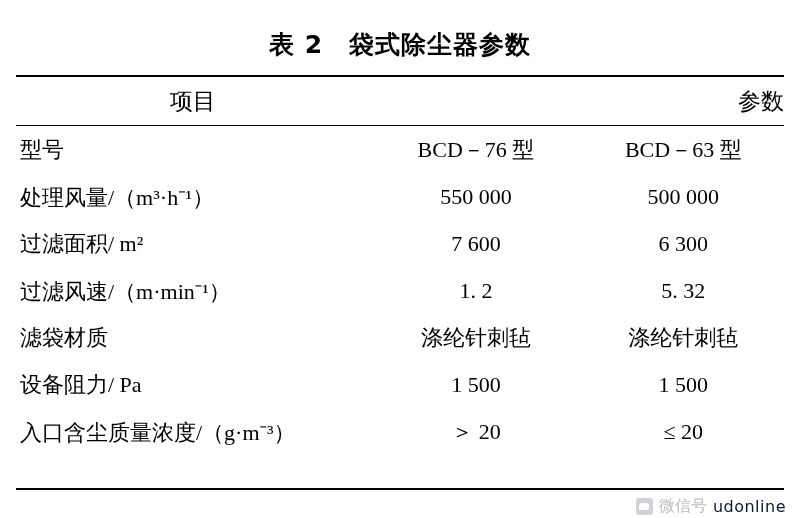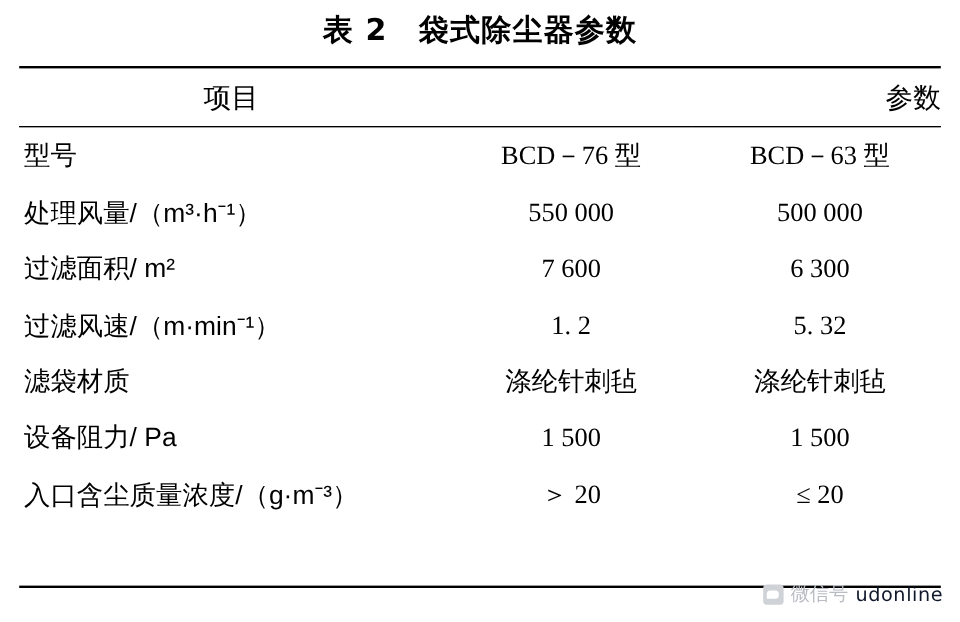--- a/index.html
+++ b/index.html
@@ -20,21 +20,21 @@
     width: 800px;
     height: 518px;
     box-sizing: border-box;
     padding: 0 16px;
   }
   .table-title {
     text-align: center;
     font-size: 25px;
     font-weight: bold;
     letter-spacing: 1px;
-    padding-top: 8px;
+    padding-top: 28px;
     padding-bottom: 14px;
     font-family: "DejaVu Sans", "Liberation Sans", sans-serif;
   }
   .rule {
     border: 0;
     border-top: 2.2px solid #000;
     margin: 0;
   }
   table.params {
     width: 100%;
@@ -63,31 +63,31 @@
   thead th.h-params {
     text-align: right;
   }
   tbody td {
     height: 47px;
     font-size: 22px;
   }
   tbody td.item {
     text-align: left;
     padding-left: 4px;
-    font-family: Liberation Sans, sans-serif;
+    font-family: Liberation Serif, serif;
   }
   tbody td.val {
     text-align: center;
     padding-left: 6px;
     font-family: "Liberation Serif", "DejaVu Serif", serif;
   }
   .wm {
     position: absolute;
     right: 14px;
-    bottom: 12px;
+    bottom: 1px;
     display: flex;
     align-items: center;
     gap: 6px;
     font-size: 16px;
     color: #b9bcc2;
     font-family: "DejaVu Sans", "Liberation Sans", sans-serif;
     pointer-events: none;
     justify-content: space-between;
   }
   .wm .wm-logo {

